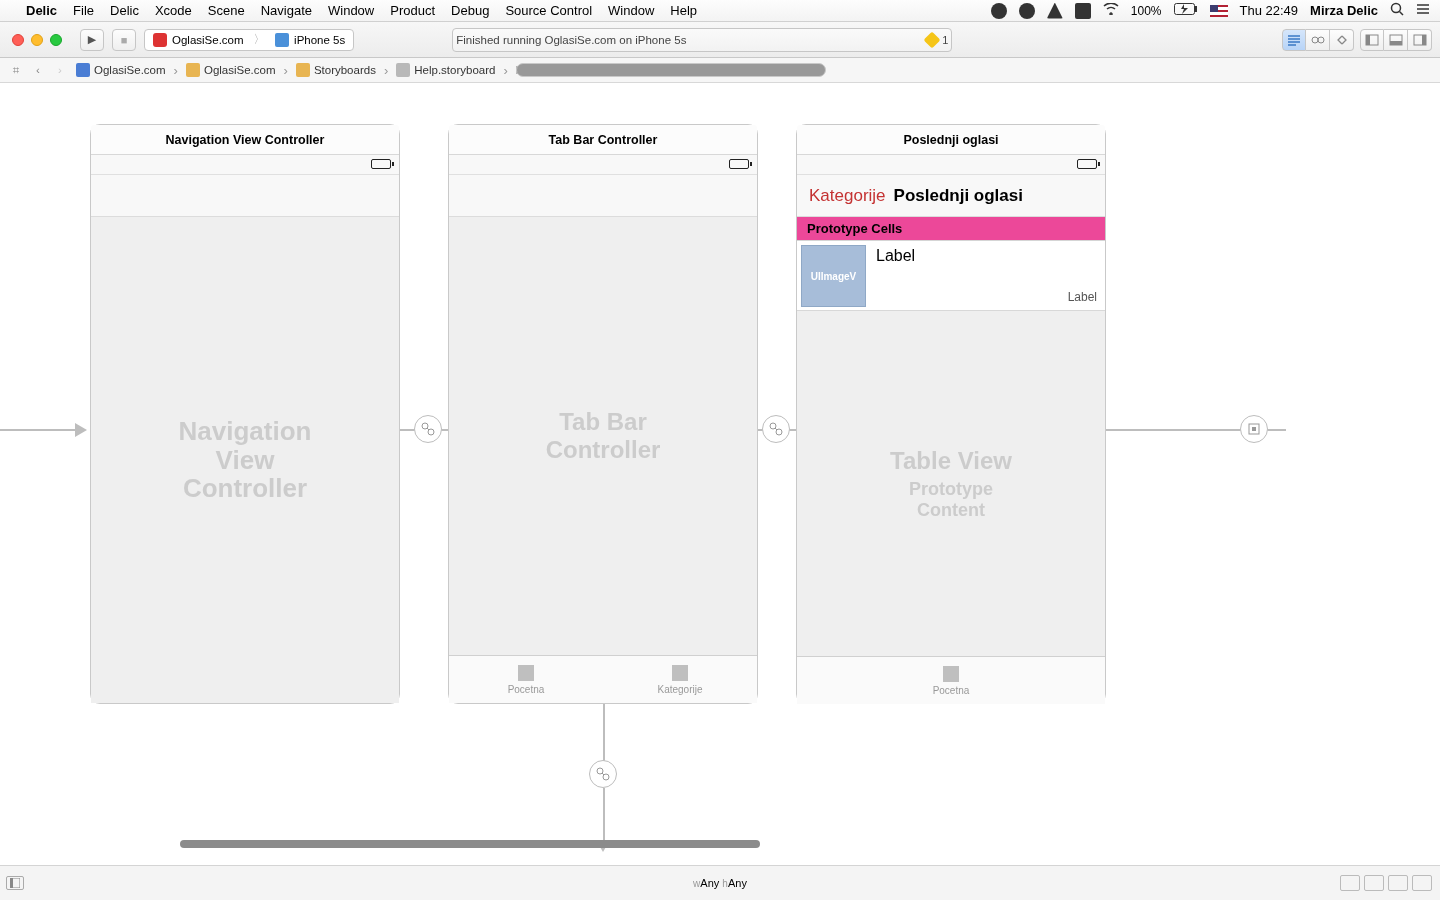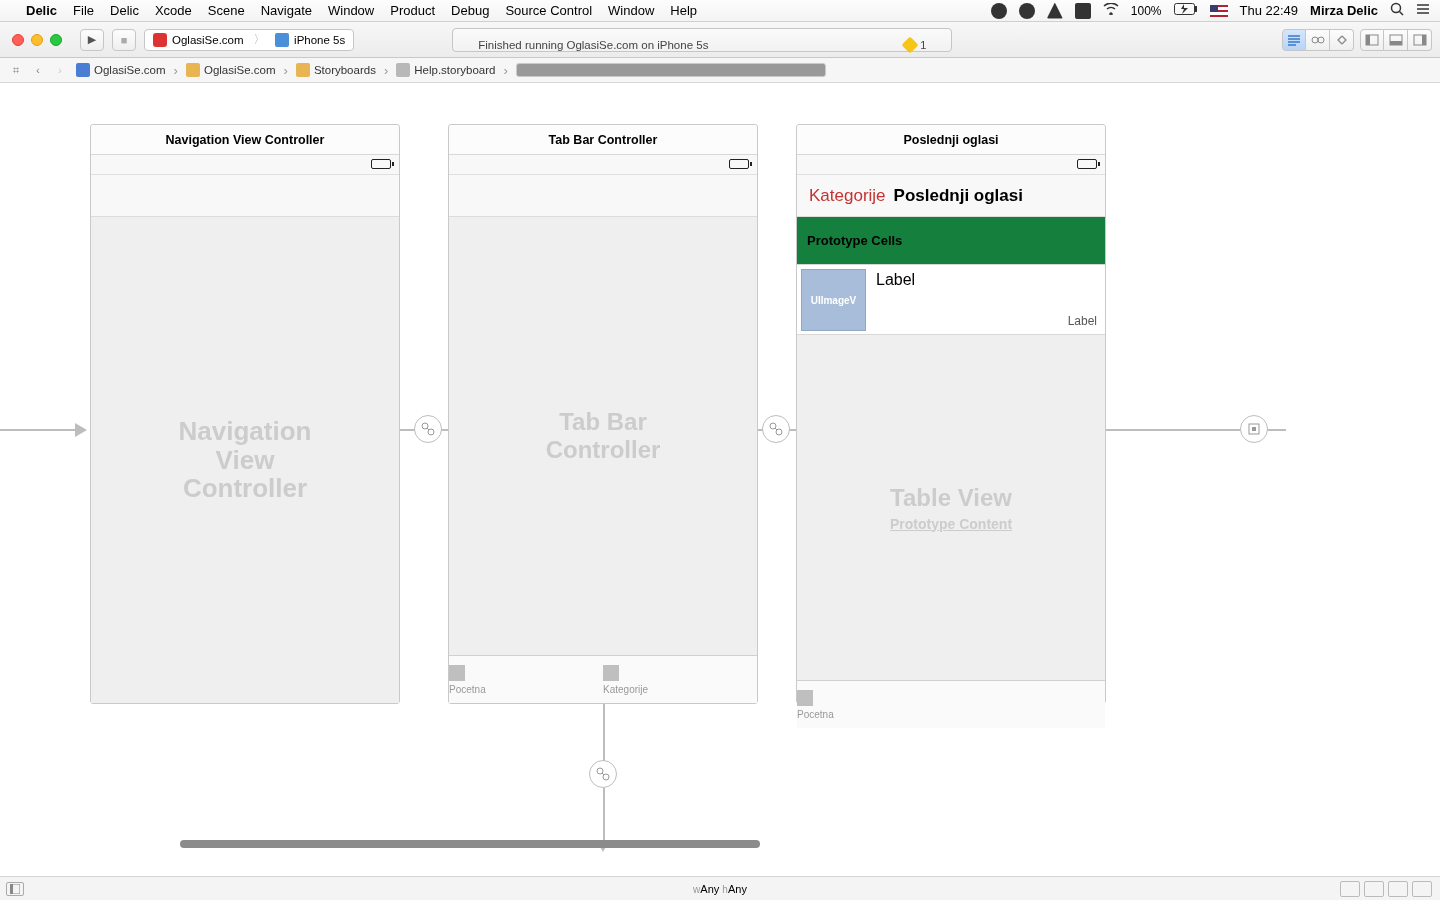--- a/index.html
+++ b/index.html
@@ -21,21 +21,21 @@
 .traffic span { width: 12px; height: 12px; border-radius: 50%; display: inline-block; }
 .tl-close { background: #ff5f57; border:1px solid #e14239;}
 .tl-min { background: #ffbd2e; border:1px solid #e1a116;}
 .tl-max { background: #28c940; border:1px solid #17a82b;}
 .tb-btn { width: 24px; height: 22px; border: 1px solid #c6c6c6; border-radius: 4px; background: linear-gradient(#fdfdfd,#efefef); display:flex; align-items:center; justify-content:center; font-size:11px; color:#555;}
 .scheme { display: flex; align-items: center; height: 22px; border: 1px solid #c6c6c6; border-radius: 4px; background: #fff; font-size: 11.5px; }
 .scheme-part { padding: 0 8px; display: flex; align-items: center; gap: 5px; height:100%;}
 .scheme-sep { color:#aaa; padding:0 2px;}
 .scheme-icon { width: 14px; height: 14px; background: #d33; border-radius: 3px; display:inline-block;}
 .device-icon { width: 14px; height: 14px; background: #4a90d9; border-radius: 2px; display:inline-block;}
-.activity { flex: 0 0 500px; height: 24px; border: 1px solid #c6c6c6; border-radius: 4px; background: linear-gradient(#fafafa,#f2f2f2); display: flex; align-items: flex-end; padding: 0 25px; font-size: 11.5px; color:#444; margin-left: 90px; position:relative;}
+.activity { flex: 0 0 500px; height: 24px; border: 1px solid #c6c6c6; border-radius: 4px; background: linear-gradient(#fafafa,#f2f2f2); display: flex; align-items: center; padding: 0 3px; font-size: 11.5px; color:#444; margin-left: 90px; position:relative;}
 .activity .warn { margin-left: auto; display: flex; align-items: center; gap: 4px; font-size:11px;}
 .warn-icon { width:12px; height:12px; background: #f5c518; border-radius:2px; transform: rotate(45deg);}
 .toolbar-right { margin-left: auto; display: flex; gap: 6px; }
 .seg3 { display: flex; }
 .seg3 .tb-btn { border-radius:0; }
 .seg3 .tb-btn:first-child { border-radius: 4px 0 0 4px; }
 .seg3 .tb-btn:last-child { border-radius: 0 4px 4px 0; }
 .seg3 .tb-btn + .tb-btn { border-left: none; }
 .tb-btn.active { background: linear-gradient(#d5e6fb,#b8d4f7); }
 
@@ -46,49 +46,49 @@
 .jb-sep::after { content: "›"; color:#999; margin: 0 2px; font-size:13px;}
 .jb-icon { width:14px; height:14px; display:inline-block; border-radius:2px;}
 .jb-icon.proj { background:#4a7dd4;}
 .jb-icon.folder { background:#e8b552;}
 .jb-icon.file { background:#b8b8b8;}
 .jb-icon.scene { background:#999;}
 .jb-icon.obj { background:#e8a03a; border-radius:50%;}
 
 
 .canvas { position: absolute; top: 84px; left: 0; right: 0; bottom: 24px; background: #fff; overflow: hidden; }
-.scene { position: absolute; width: 310px; border: 1px solid #c9c9c9; border-radius: 3px; background: #fff; }
+.scene { position: absolute; width: 310px; border: 1px solid #c9c9c9; border-radius: 10px; background: #fff; }
 .scene-title { height: 30px; border-bottom: 1px solid #d8d8d8; display: flex; align-items: center; justify-content: center; font-size: 12.5px; font-weight: 600; background: #fcfcfc; border-radius: 3px 3px 0 0;}
 .statusbar { height: 20px; border-bottom: 1px solid #e0e0e0; position:relative; background:#f8f8f8;}
 .battery-ind { position:absolute; right:8px; top:4px; width:20px; height:10px; border:1.5px solid #222; border-radius:2px;}
 .battery-ind::after { content:""; position:absolute; right:-4px; top:2px; width:2px; height:4px; background:#222;}
 .navbar-area { height: 42px; border-bottom: 1px solid #dcdcdc; background:#f8f8f8; display:flex; align-items:center; padding:0 12px; gap:8px;}
 .nav-back { color:#c43232; font-size:17px;}
 .nav-title { font-size:17px; font-weight:600;}
 .body-area { background: #efefef; position:relative;}
 .body-label { position:absolute; top:50%; left:50%; transform:translate(-50%,-50%); text-align:center; color:#ccc; font-weight:700;}
 .body-label .l1 { font-size: 24px; }
-.body-label .l2 { font-size: 14px; margin-top: 4px; text-decoration: underline;}
-.proto-header { background:#15803d; border-bottom:1px solid #d5d5d5; padding: 16px 10px; font-size:13px; font-weight:700;}
+.body-label .l2 { font-size: 18px; margin-top: 4px;}
+.proto-header { background:#ec4899; border-bottom:1px solid #d5d5d5; padding: 4px 10px; font-size:13px; font-weight:700;}
 .proto-cell { display:flex; border-bottom:1px solid #d8d8d8; background:#fff; padding:4px; position:relative; height:70px;}
 .cell-img { width:65px; height:62px; background:#a7bdd9; color:#fff; font-size:10px; font-weight:700; display:flex; align-items:center; justify-content:center; border:1px solid #8fa8c6;}
 .cell-label { margin-left:10px; font-size:16px; padding-top:2px;}
 .cell-label2 { position:absolute; right:8px; bottom:6px; font-size:12px; color:#555;}
 .tabbar { height: 48px; border-top: 1px solid #d0d0d0; background:#fafafa; display:flex;}
-.tabitem { flex:1; display:flex; flex-direction:column; justify-content:center; gap:3px; font-size:10px; color:#999;}
+.tabitem { flex:1; display:flex; flex-direction:column; align-items:center; justify-content:center; gap:3px; font-size:10px; color:#999;}
 .tabitem .sq { width:16px; height:16px; background:#bfbfbf;}
 
 
 .segue-node { position:absolute; width:28px; height:28px; border:1.5px solid #bdbdbd; border-radius:50%; background:#fff; display:flex; align-items:center; justify-content:center; color:#999; font-size:13px;}
 .arrow-line { position:absolute; height:2px; background:#bdbdbd;}
 .arrow-head { position:absolute; width:0; height:0; border-top:7px solid transparent; border-bottom:7px solid transparent; border-left:12px solid #bdbdbd;}
 .conn-line { position:absolute; width:2px; background:#bdbdbd;}
 
 
-.bottombar { position:absolute; bottom:0; left:0; right:0; height:24px; background:#f4f4f4; border-top:1px solid #d4d4d4; display:flex; align-items:center; font-size:11px;}
+.bottombar { position:absolute; bottom:0; left:0; right:0; height:35px; background:#f4f4f4; border-top:1px solid #d4d4d4; display:flex; align-items:center; font-size:11px;}
 .bottom-icon { width:18px; height:14px; border:1px solid #aaa; margin-left:6px; border-radius:2px; display:flex; align-items:center; justify-content:center;}
 .size-class { position:absolute; left:50%; transform:translateX(-50%);}
 .size-class .w, .size-class .h { color:#999; font-size:10px;}
 .bb-right { margin-left:auto; display:flex; gap:4px; margin-right:8px;}
 .bb-btn { width:20px; height:16px; border:1px solid #bbb; border-radius:2px;}
 
 
 .hscroll { position:absolute; bottom:28px; left:180px; width:580px; height:8px; background:#8b8b8b; border-radius:4px;}
 
 .flag { display:inline-block; width:18px; height:12px; background: linear-gradient(#b22234 0%, #b22234 20%, #fff 20%, #fff 40%, #b22234 40%, #b22234 60%, #fff 60%, #fff 80%, #b22234 80%); position:relative;}

